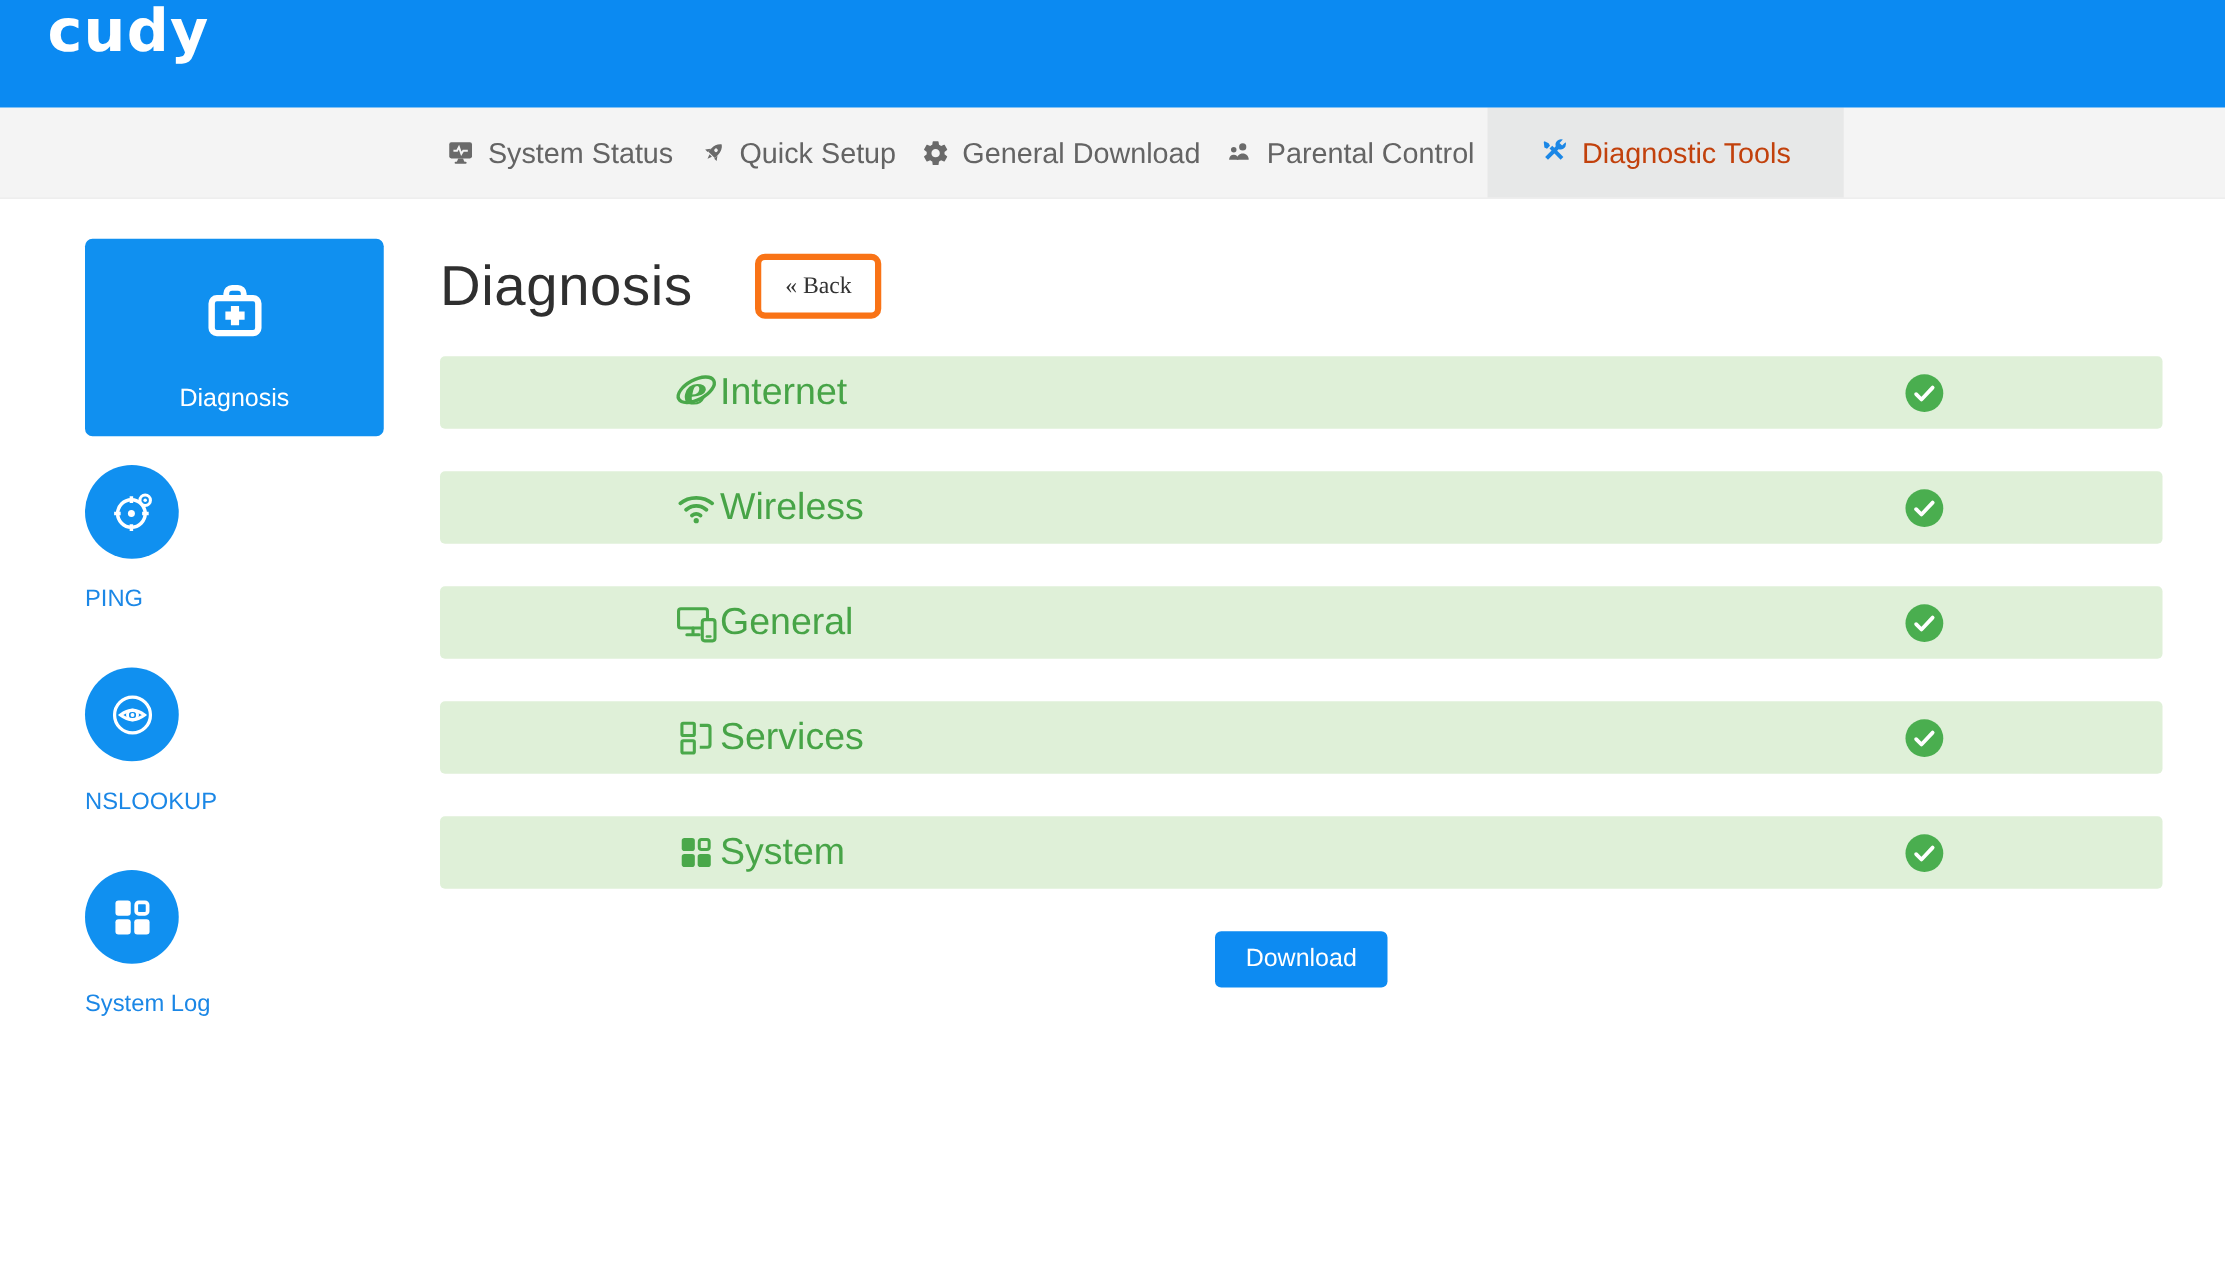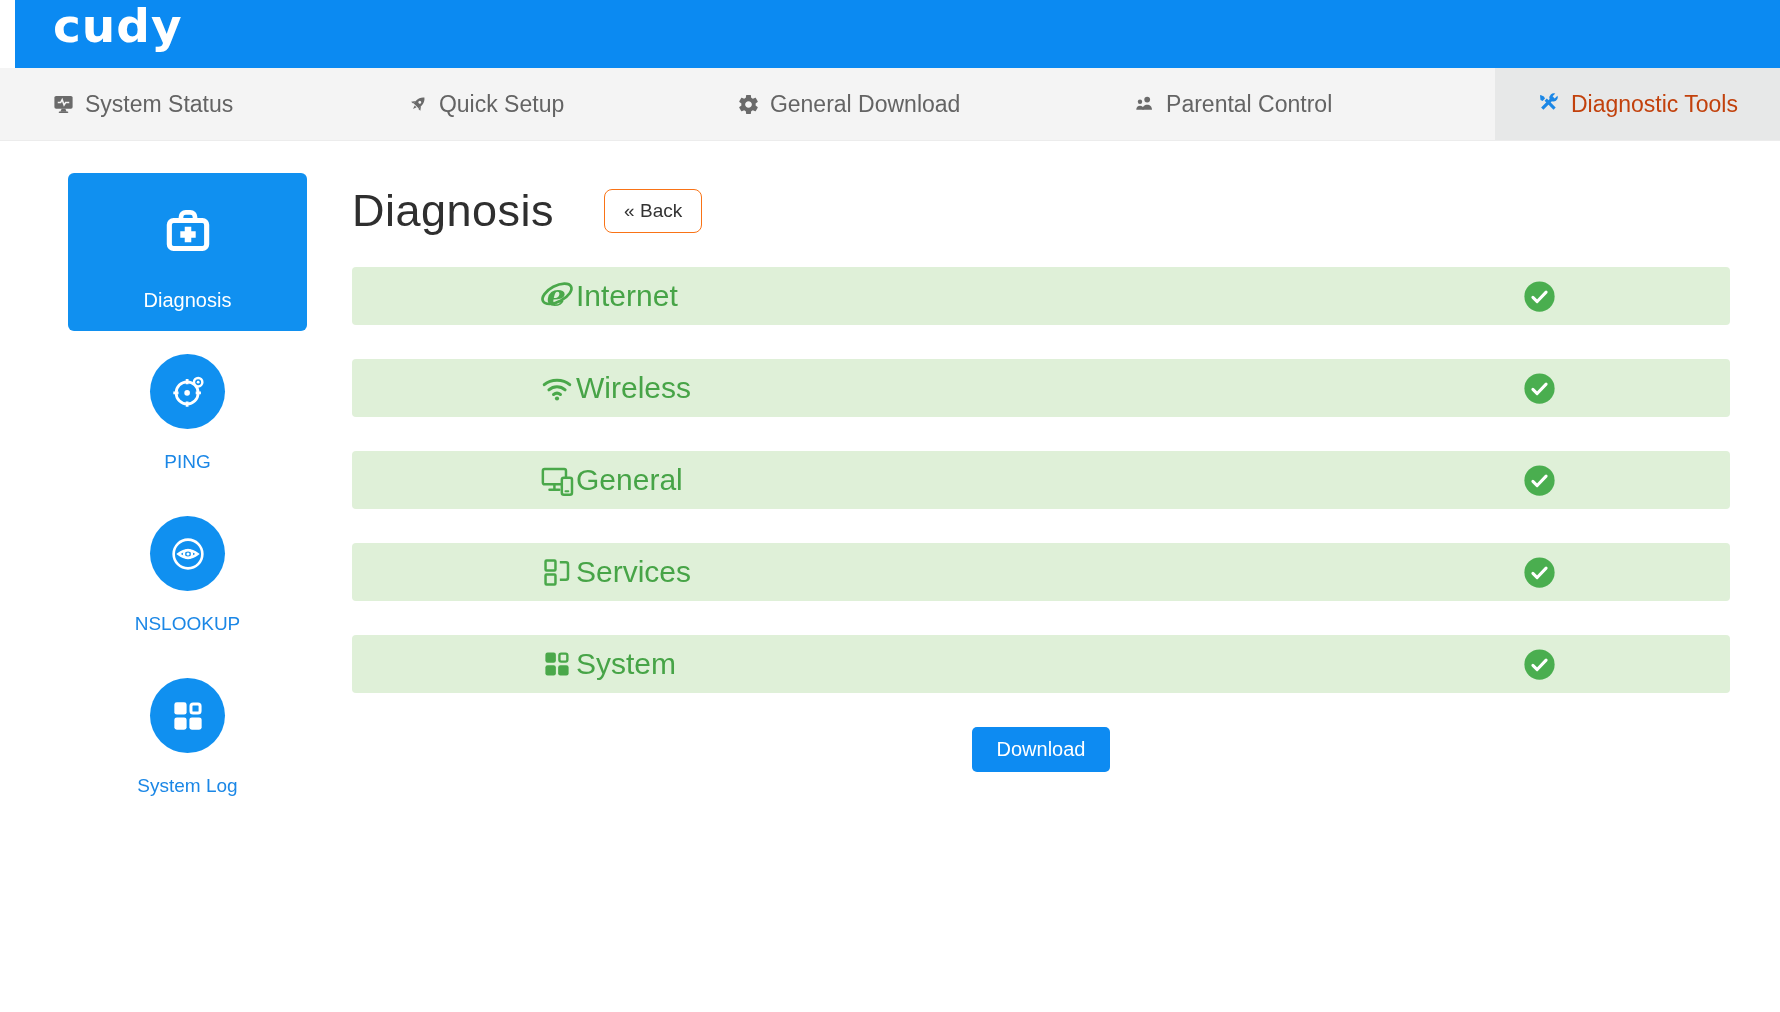--- a/index.html
+++ b/index.html
@@ -1,54 +1,54 @@
 <!DOCTYPE html>
 <html><head>
 <meta charset="utf-8">
 <style>
   * { margin:0; padding:0; box-sizing:border-box; }
   body { font-family: "Liberation Sans", sans-serif; background:#fff; }
   .viewport { position:relative; width:1780px; height:1012px; overflow:hidden; background:#fff; }
 
   
-  .header { height:68px; background:#0b8af2; position:relative;margin-left:15px; }
+  .header { height:86px; background:#0b8af2; position:relative; }
   .logo { position:absolute; left:38px; top:-2px; color:#fff; font-size:47px; font-weight:700;
           letter-spacing:1px; font-family:"DejaVu Sans", sans-serif; }
 
   
   .navbar { height:73px; background:#f4f4f4; display:flex; align-items:stretch;
-            justify-content:space-between; padding-left:42px; border-bottom:1px solid #ececec; }
+            justify-content:center; padding-left:42px; border-bottom:1px solid #ececec; }
   .nav-item { display:flex; align-items:center; gap:10px; font-size:23px; color:#646464;
               cursor:pointer; text-decoration:none; padding:0 10px; }
   .nav-item svg { display:block; }
   .nav-item.active { background:#e7e8e8; color:#c2410c; padding:0 42px; }
 
   
   .page { position:relative; }
   .sidebar { position:absolute; left:68px; top:32px; width:239px; }
 
   .side-active { width:239px; height:158px; background:#1090f0; border-radius:6px;
                  display:flex; flex-direction:column; align-items:center; padding-top:30px;
                  cursor:pointer; }
   .side-active-label { color:#fff; font-size:20px; margin-top:26px; }
 
-  .side-item { height:162px; display:flex; flex-direction:column; align-items:center;
+  .side-item { height:162px; display:flex; flex-direction:column; 
                justify-content:flex-start; cursor:pointer; }
   .side-item:nth-of-type(2) { margin-top:23px; }
   .side-circle { width:75px; height:75px; border-radius:50%; background:#1090f0;
                  display:flex; align-items:center; justify-content:center; }
   .side-label { margin-top:22px; font-size:19px; color:#1b87e6; }
 
   
   .content { margin-left:352px; margin-right:50px; padding-top:44px; }
   .title-row { display:flex; align-items:center; margin-bottom:30px; }
   .page-title { font-size:45px; font-weight:500; color:#2f2f2f; letter-spacing:0.5px; }
-  .back-btn { margin-left:50px; background:#fff; border:1px solid #f97316; border-radius:8px;
+  .back-btn { margin-left:50px; background:#fff; border:5px solid #f97316; border-radius:8px;
               font-size:19px; color:#333; padding:10px 19px; cursor:pointer;
-              font-family:Liberation Sans, sans-serif; }
+              font-family:Liberation Serif, serif; }
 
   .status-row { height:58px; background:#dff0d8; border-radius:4px; display:flex;
                 align-items:center; padding:0 174px 0 186px; margin-bottom:34px; color:#47a447; }
   .row-icon { width:38px; height:38px; display:flex; align-items:center; justify-content:center;
               color:#4aa84a; flex:0 0 auto; }
   .row-label { font-size:30px; }
   .check { margin-left:auto; width:33px; height:33px; display:flex; }
 
   .download-wrap { display:flex; justify-content:center; margin-top:34px; }
   .download-btn { background:#0d8bf2; color:#fff; border:none; border-radius:5px;

